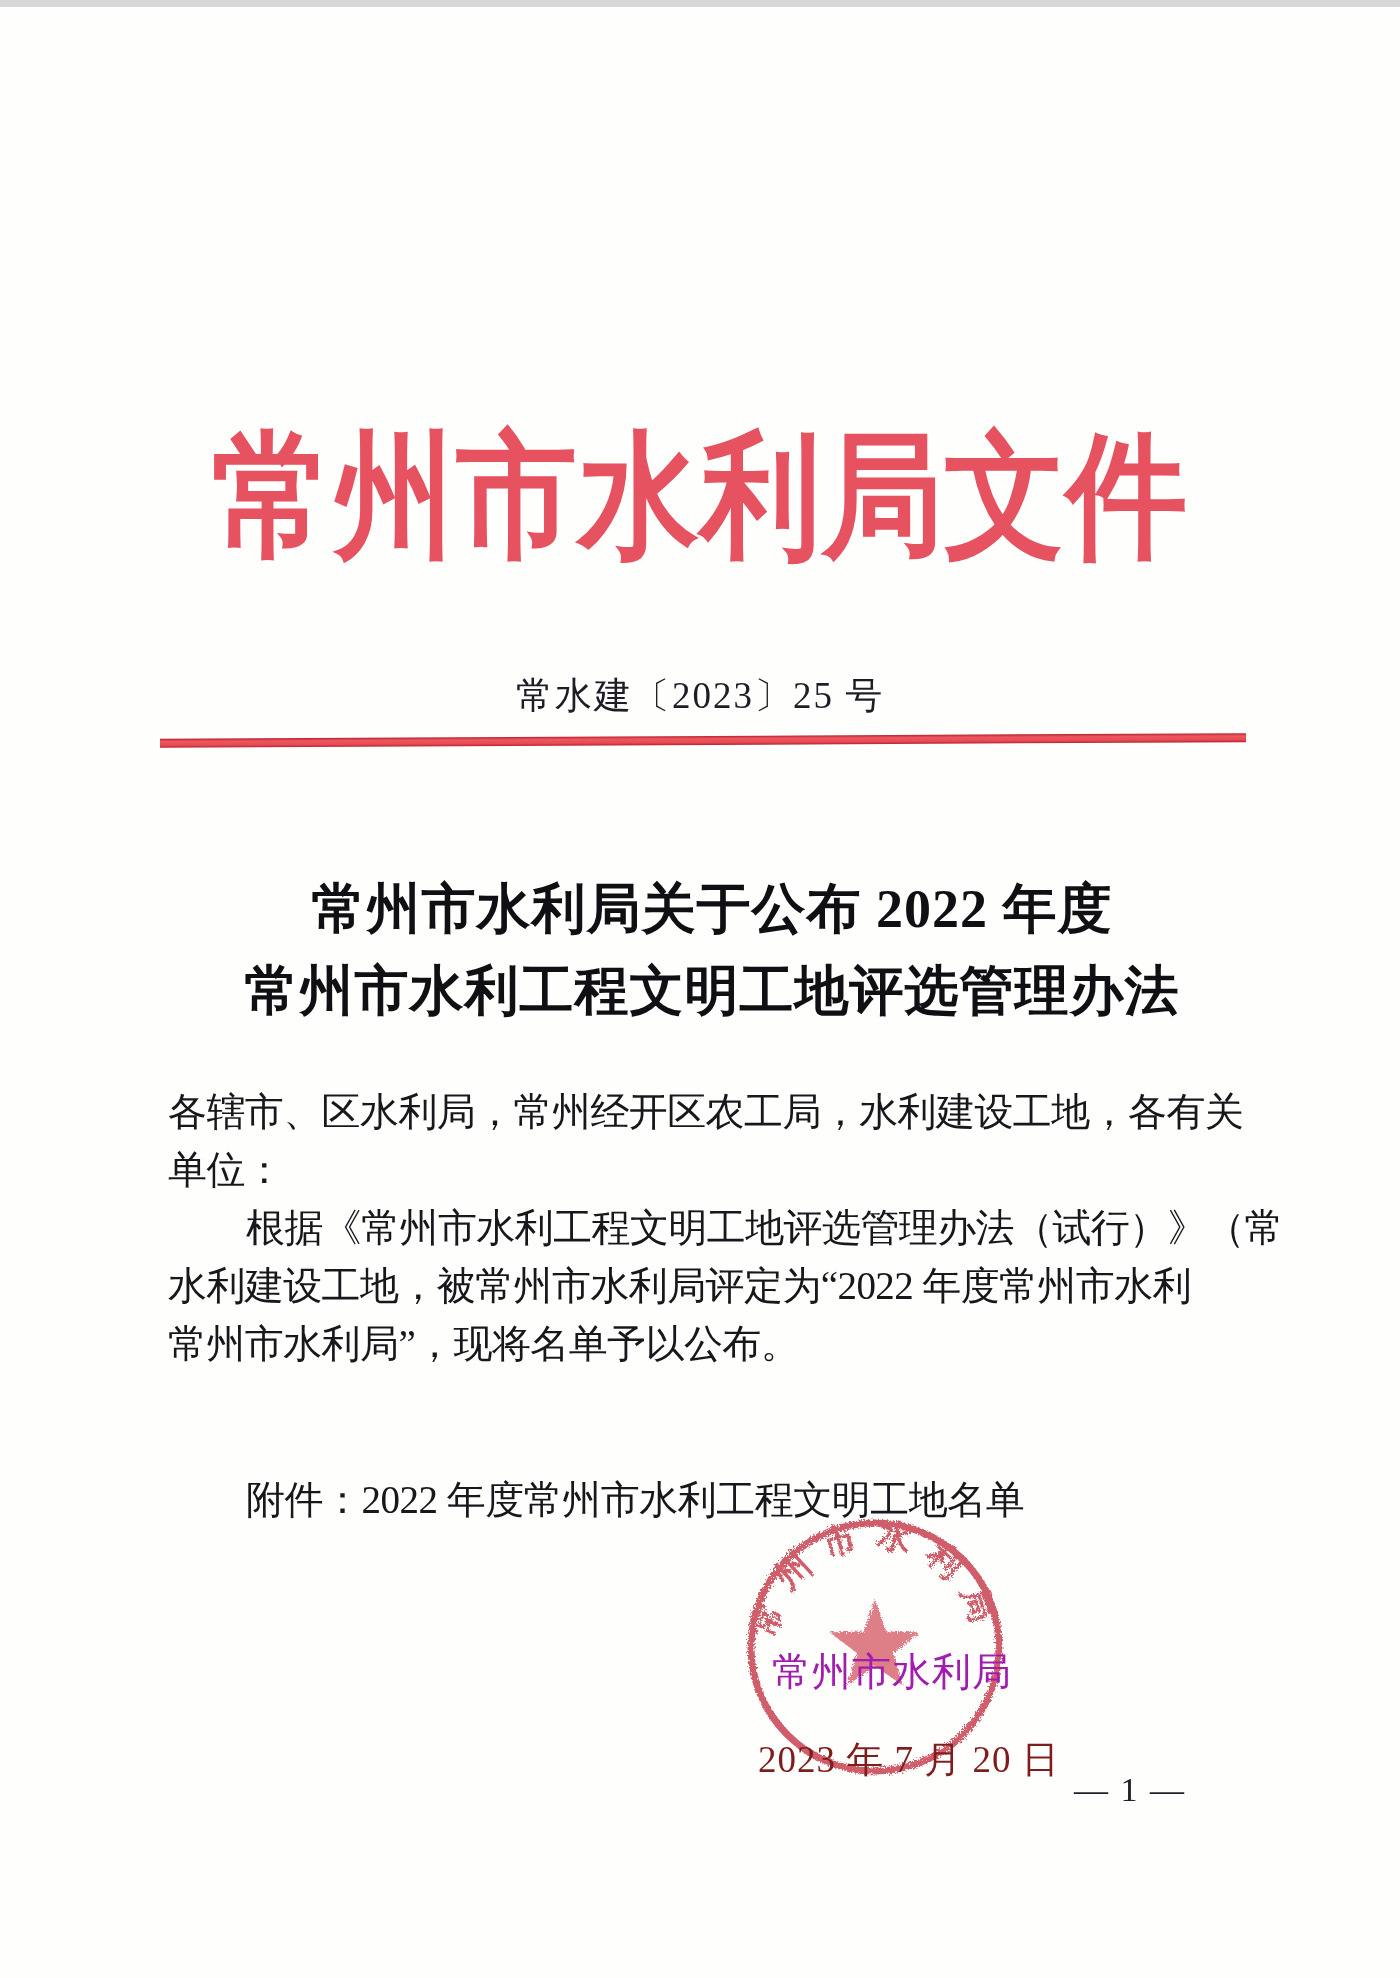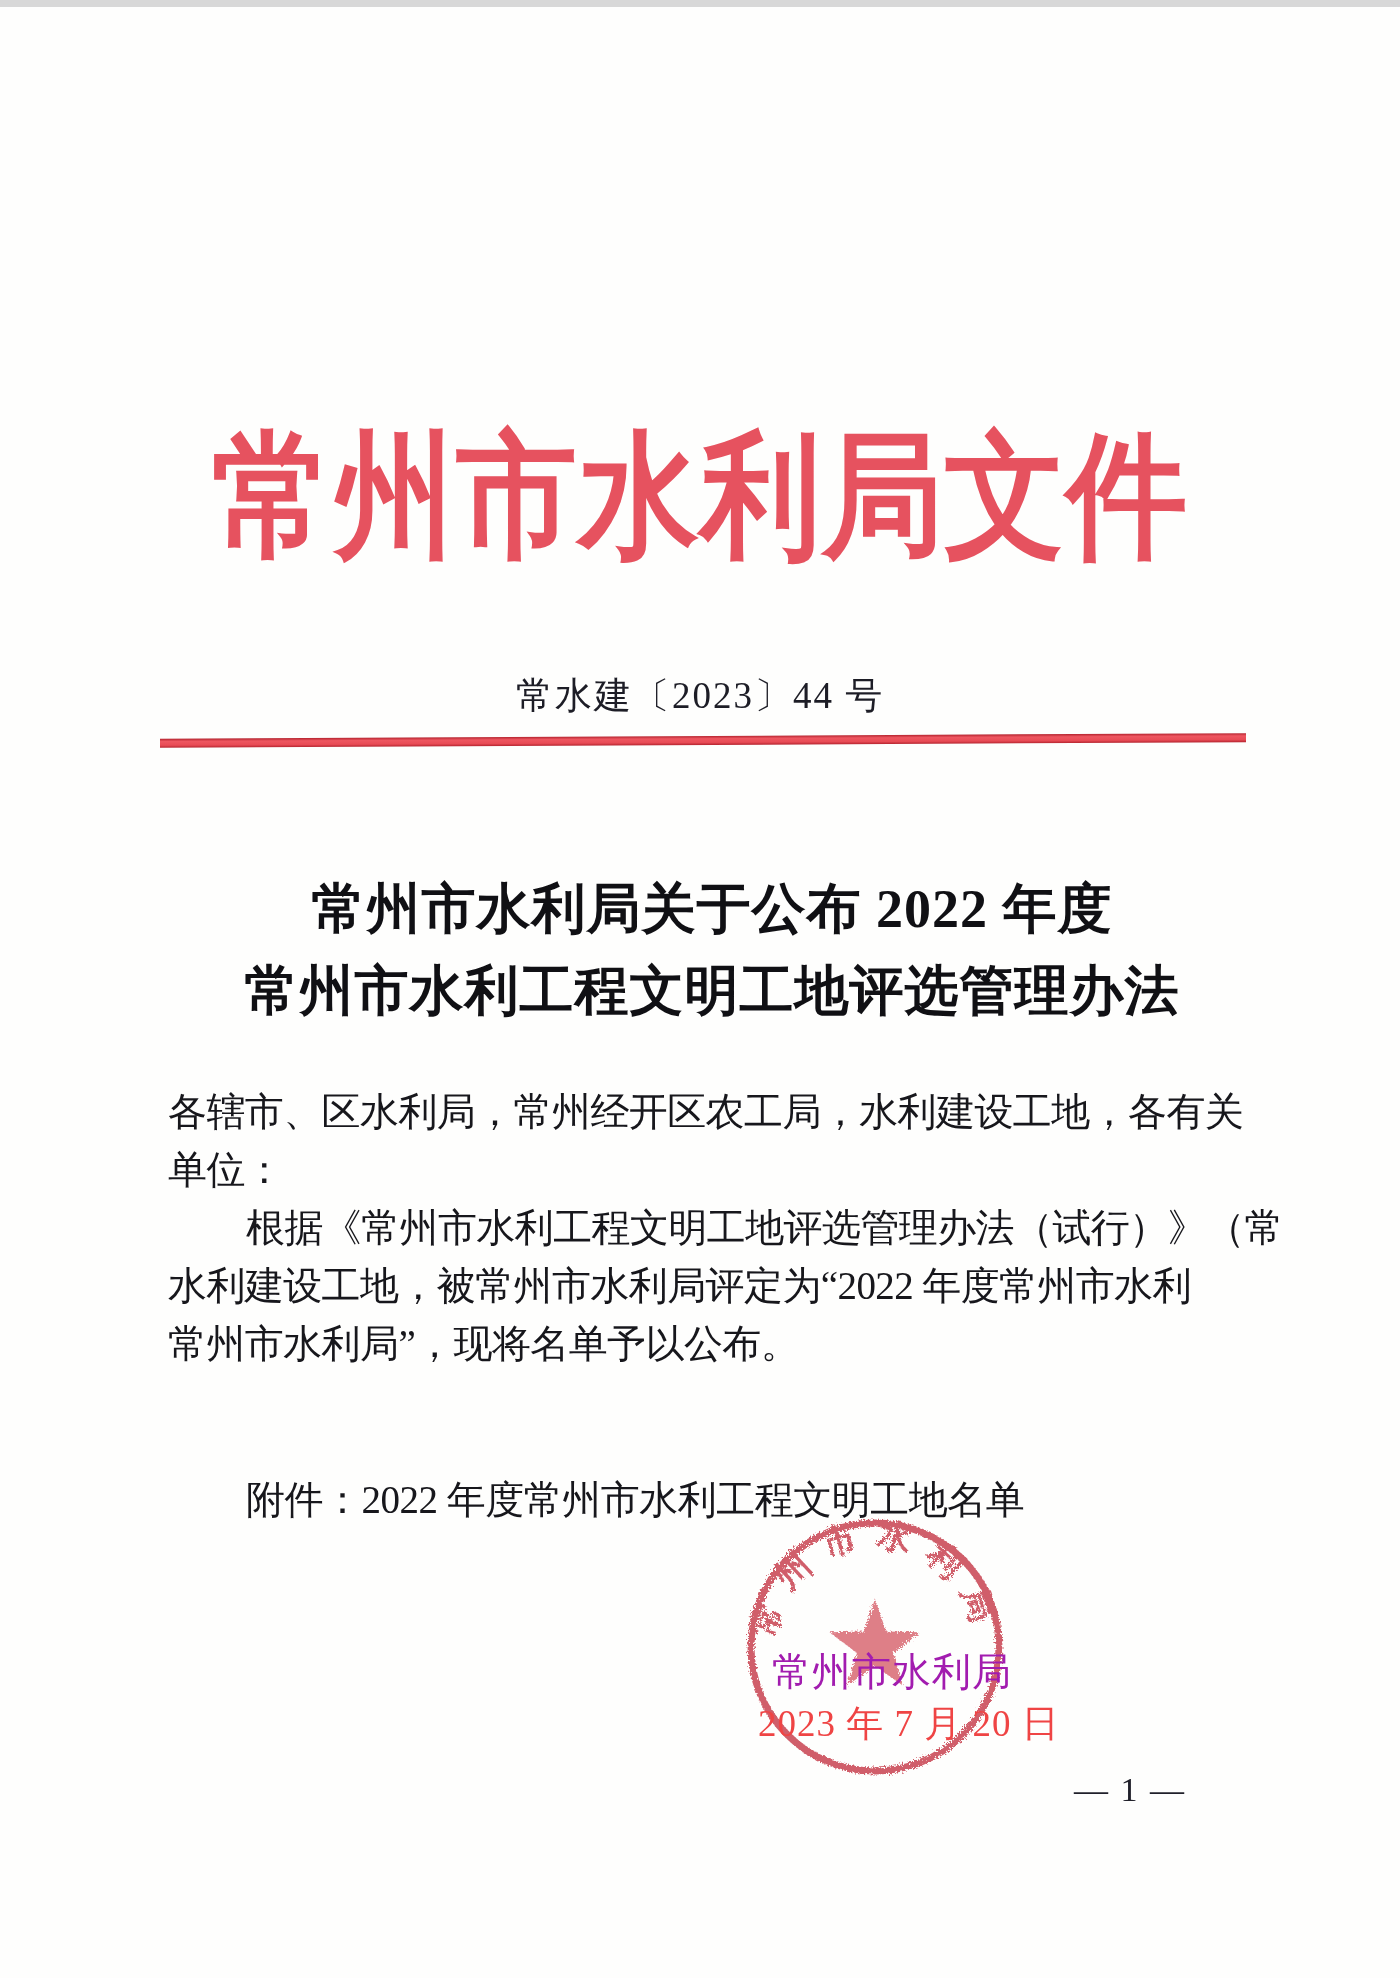--- a/index.html
+++ b/index.html
@@ -99,24 +99,24 @@
     left: 772px;
     top: 1638px;
     font-size: 39px;
     letter-spacing: 1px;
     color: #a21caf;
     white-space: nowrap;
   }
   .sig-date {
     position: absolute;
     left: 758px;
-    top: 1692px;
+    top: 1728px;
     font-size: 37px;
     letter-spacing: 1px;
-    color: #ef4444;
+    color: #7f1d1d;
     white-space: nowrap;
   }
   .page-number {
     position: absolute;
     left: 1050px;
     top: 1764px;
     width: 160px;
     text-align: center;
     font-size: 34px;
     letter-spacing: 2px;
@@ -124,21 +124,21 @@
     white-space: nowrap;
   }
 </style>
 </head>
 <body>
 
 <div class="page">
 
   <div class="masthead">常州市水利局文件</div>
 
-  <div class="doc-number">常水建〔2023〕44 号</div>
+  <div class="doc-number">常水建〔2023〕25 号</div>
 
   <div class="red-rule"></div>
 
   <div class="doc-title line1">常州市水利局关于公布 2022 年度</div>
 
   <div class="doc-title line2">常州市水利工程文明工地评选管理办法</div>
 
   <div class="body-block">
     <div class="body-line">各辖市、区水利局，常州经开区农工局，水利建设工地，各有关</div>
     <div class="body-line">单位：</div>

